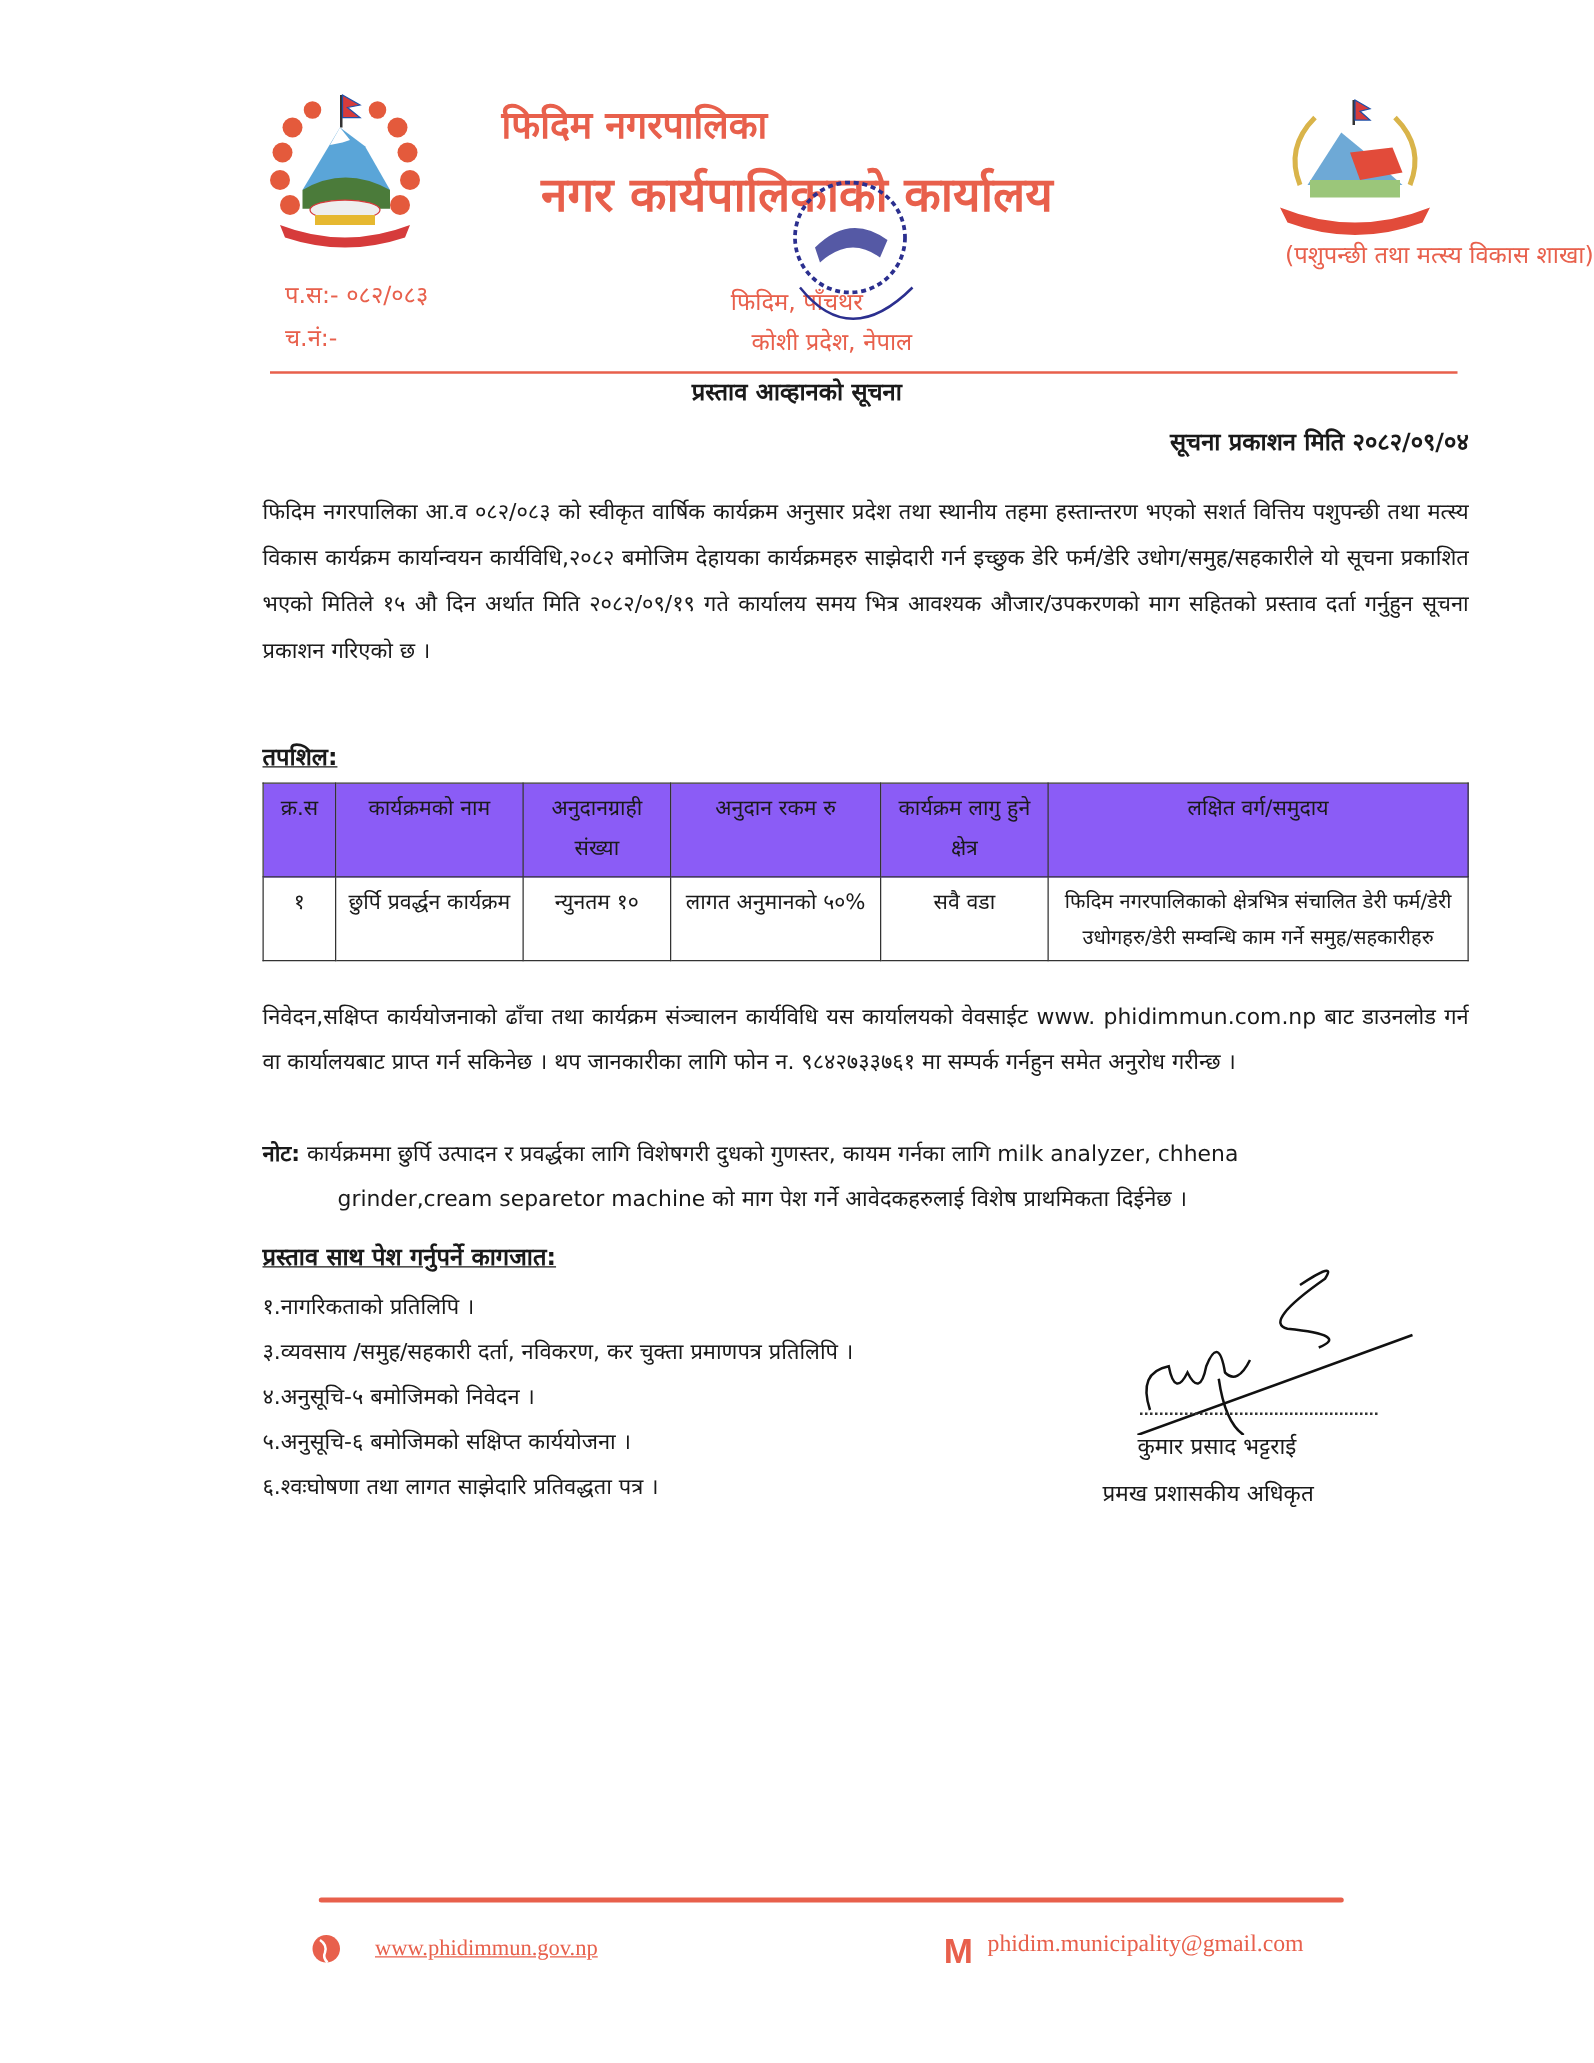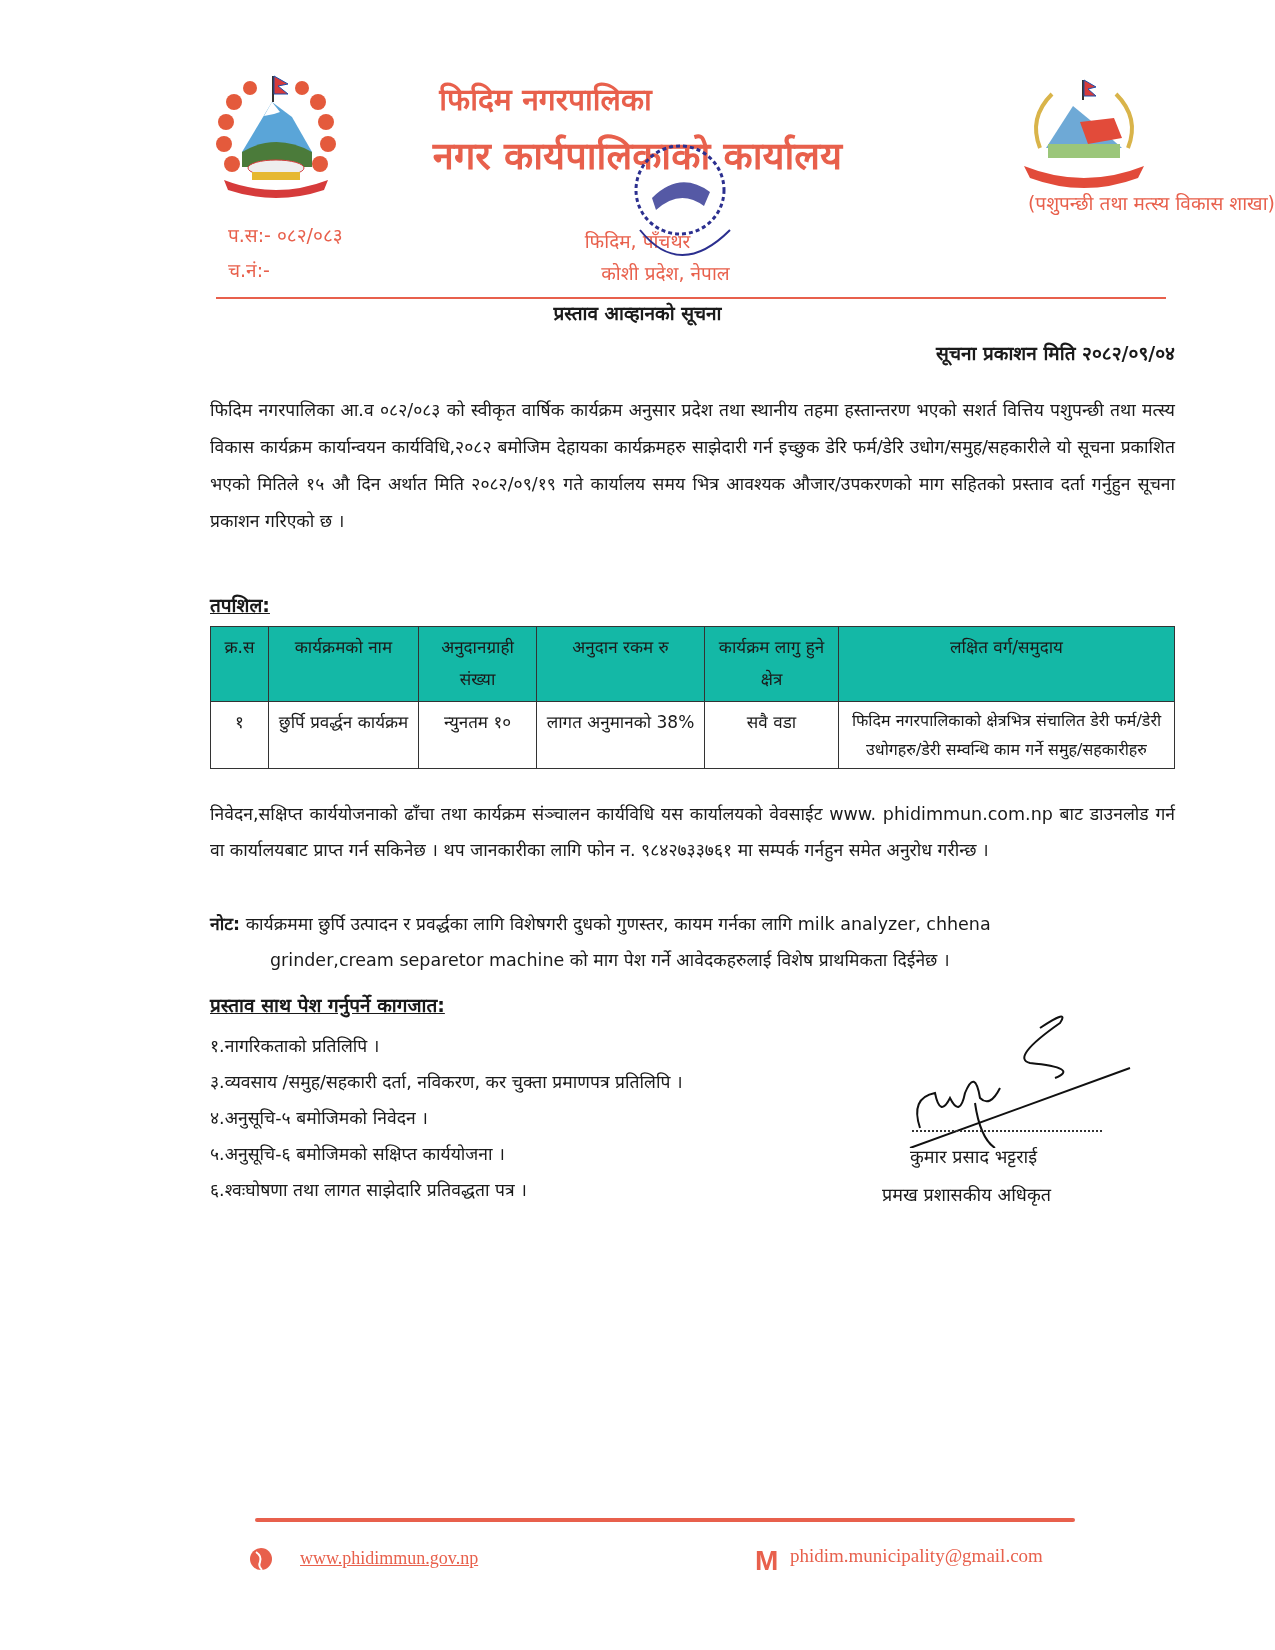--- a/index.html
+++ b/index.html
@@ -1,36 +1,36 @@
 <!DOCTYPE html>
 <html><head>
 <meta charset="utf-8">
 <style>
   html,body{margin:0;padding:0;background:#ffffff;}
   body{width:1275px;height:1650px;position:relative;overflow:hidden;font-family:"DejaVu Sans",sans-serif;color:#1a1a1a;}
   .abs{position:absolute;}
   .logo{position:absolute;}
   #logo-left{left:212px;top:72px;width:128px;height:128px;}
   #logo-right{left:1018px;top:78px;width:132px;height:110px;}
-  .hdr1{left:0;width:1015px;top:78px;text-align:center;font-size:30px;font-weight:bold;color:#e8604c;margin-left:38px;}
+  .hdr1{left:0;width:1015px;top:78px;text-align:center;font-size:30px;font-weight:bold;color:#e8604c;}
   .hdr2{left:0;width:1275px;top:128px;text-align:center;font-size:38px;font-weight:bold;color:#e8604c;}
   .hdr3{left:0;width:1275px;top:190px;text-align:right;font-size:19px;color:#e8604c;}
   .hdr4{left:0;width:1275px;top:228px;text-align:center;font-size:19px;color:#e8604c;}
   .hdr5{left:0;width:1275px;top:260px;text-align:center;font-size:19px;color:#e8604c;padding-left:28px;}
   .ref1{left:228px;top:222px;font-size:19px;color:#e8604c;}
   .ref2{left:228px;top:257px;font-size:19px;color:#e8604c;}
   .rule-top{left:216px;top:297px;width:950px;height:2px;background:#e8604c;}
   .stamp{left:600px;top:140px;width:160px;height:160px;}
   .title{left:0;width:1275px;top:300px;text-align:center;font-size:19px;font-weight:bold;}
   .pubdate{right:100px;top:340px;font-size:19px;font-weight:bold;}
   .para{left:210px;width:965px;top:392px;font-size:17.5px;line-height:37px;text-align:justify;}
   .sec-tap{left:210px;top:592px;font-size:19px;font-weight:bold;text-decoration:underline;}
   table.tbl{position:absolute;left:210px;top:626px;width:965px;border-collapse:collapse;font-size:17px;}
   table.tbl th, table.tbl td{border:1.5px solid #333;text-align:center;vertical-align:top;font-weight:normal;padding:4px 6px;line-height:32px;}
-  table.tbl th{background:#14b8a6;height:66px;}
+  table.tbl th{background:#8b5cf6;height:66px;}
   table.tbl td.tgt{font-size:16px;line-height:29px;}
   .para2{left:210px;width:965px;top:796px;font-size:17.5px;line-height:36px;text-align:justify;}
   .note{left:210px;width:975px;top:906px;font-size:17.5px;line-height:36px;}
   .note b{font-weight:bold;}
   .note .indent{padding-left:60px;display:block;}
   .sec-docs{left:210px;top:992px;font-size:19px;font-weight:bold;text-decoration:underline;}
   .docs{left:210px;top:1028px;font-size:17.5px;line-height:36px;}
   .docs div{white-space:nowrap;}
   .sig{left:880px;top:1008px;width:260px;height:140px;}
   .sig-dots{left:912px;top:1130px;width:190px;border-top:2px dotted #333;}
@@ -124,21 +124,21 @@
       <th>अनुदान रकम रु</th>
       <th>कार्यक्रम लागु हुने क्षेत्र</th>
       <th>लक्षित वर्ग/समुदाय</th>
     </tr>
   </thead>
   <tbody>
     <tr>
       <td>१</td>
       <td>छुर्पि प्रवर्द्धन कार्यक्रम</td>
       <td>न्युनतम १०</td>
-      <td>लागत अनुमानको 38%</td>
+      <td>लागत अनुमानको ५०%</td>
       <td>सवै वडा</td>
       <td class="tgt">फिदिम नगरपालिकाको क्षेत्रभित्र संचालित डेरी फर्म/डेरी उधोगहरु/डेरी सम्वन्धि काम गर्ने समुह/सहकारीहरु</td>
     </tr>
   </tbody>
 </table>
 
 <div class="abs para2">निवेदन,सक्षिप्त कार्ययोजनाको ढाँचा तथा कार्यक्रम संञ्चालन कार्यविधि यस कार्यालयको वेवसाईट www. phidimmun.com.np बाट डाउनलोड गर्न वा कार्यालयबाट प्राप्त गर्न सकिनेछ । थप जानकारीका लागि फोन न. ९८४२७३३७६१ मा सम्पर्क गर्नहुन समेत अनुरोध गरीन्छ ।</div>
 
 <div class="abs note">
   <b>नोट:</b><span> कार्यक्रममा छुर्पि उत्पादन र प्रवर्द्धका लागि विशेषगरी दुधको गुणस्तर, कायम गर्नका लागि milk analyzer, chhena</span>

